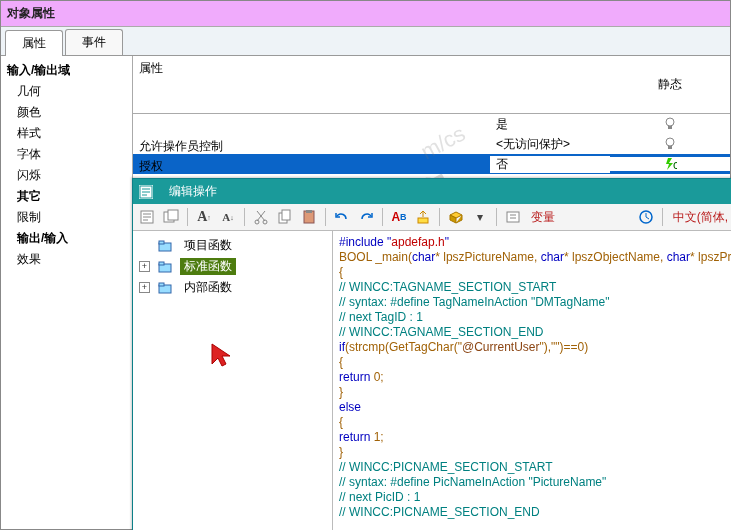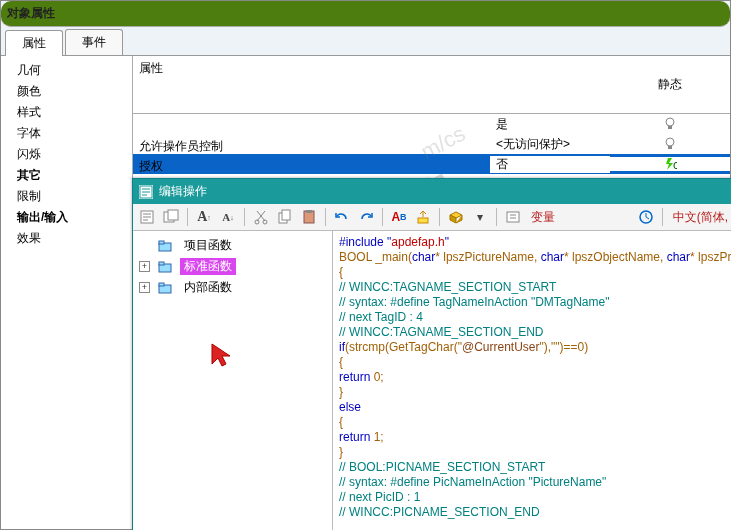--- a/index.html
+++ b/index.html
@@ -1,18 +1,18 @@
 <!DOCTYPE html>
 <html><head>
 <meta charset="utf-8">
 <style>
   * { box-sizing: border-box; font-family: "Microsoft YaHei", "SimSun", sans-serif; font-size: 12px; }
   body { margin: 0; padding: 0; width: 731px; height: 530px; background: #fff; overflow: hidden; position: relative; }
   .outer { border: 1px solid #888; width: 100%; height: 100%; background: #eef3f7; display: flex; flex-direction: column; }
-  .title-bar { background: #4d7c0f; padding: 4px 6px; font-weight: bold; color: #222; border-bottom: 1px solid #aaa; border-radius: 10px; }
+  .title-bar { background: #f0abfc; padding: 4px 6px; font-weight: bold; color: #222; border-bottom: 1px solid #aaa; }
   .tab-row { display: flex; padding: 2px 4px 0 4px; background: #eef3f7; border-bottom: 1px solid #999; }
   .tab { padding: 4px 16px; border: 1px solid #999; border-bottom: none; margin-right: 2px; background: #f8f8f8; border-radius: 3px 3px 0 0; cursor: default; }
   .tab.active { background: #fff; position: relative; top: 1px; }
   .main-split { flex: 1; display: flex; background: #fff; overflow: hidden; }
   .left-tree { width: 132px; border-right: 1px solid #aaa; padding: 4px 2px; overflow: auto; background: #fff; }
   .tree-item { padding: 2px 2px 2px 14px; color: #000; cursor: default; white-space: nowrap; }
   .tree-item.bold { font-weight: bold; padding-left: 4px; }
   .right-area { flex: 1; display: flex; flex-direction: column; position: relative; }
   .prop-header { display: flex; border-bottom: 1px solid #aaa; background: #fff; }
   .ph-col1 { flex: 1; padding: 4px 6px; }
@@ -24,31 +24,31 @@
   .pr-col1 { flex: 1; padding: 0 6px; margin-top: 44px; }
   .pr-col2 { width: 120px; padding: 0 6px; }
   .pr-col3 { width: 120px; padding: 0 6px; text-align: center; }
   .pr-col3 svg { vertical-align: middle; }
 
   .watermark { position: absolute; left: 260px; top: 210px; transform: rotate(-28deg); font-size: 34px; color: rgba(120,120,120,0.28); font-weight: bold; pointer-events: none; white-space: nowrap; }
   .watermark2 { position: absolute; left: 420px; top: 130px; transform: rotate(-28deg); font-size: 22px; color: rgba(120,120,120,0.22); pointer-events: none; white-space: nowrap; }
   .watermark3 { position: absolute; left: 150px; top: 340px; transform: rotate(-28deg); font-size: 16px; color: rgba(120,120,120,0.22); pointer-events: none; white-space: nowrap; }
 
   .editor-window { position: absolute; left: 132px; top: 178px; right: -2px; bottom: -2px; border: 1px solid #0d8088; display: flex; flex-direction: column; box-shadow: -1px -1px 2px rgba(0,0,0,0.2); background: #fff; }
-  .editor-title { background: #1a9a9a; color: #fff; padding: 4px 6px; display: flex; align-items: center; gap: 6px; }
+  .editor-title { background: #1a9a9a; color: #fff; padding: 4px 6px; display: flex; align-items: center; gap: 16px; }
   .editor-title .et-icon { width: 14px; height: 14px; background: #fff; display: inline-block; }
   .editor-toolbar { background: #f4f4f4; border-bottom: 1px solid #bbb; padding: 3px 4px; display: flex; align-items: center; gap: 4px; flex-wrap: nowrap; overflow: hidden; }
   .tb-btn { width: 20px; height: 20px; display: inline-flex; align-items: center; justify-content: center; color: #444; cursor: default; }
   .tb-sep { width: 1px; height: 18px; background: #bbb; margin: 0 2px; }
   .tb-text { margin-left: 4px; color: #b91c1c; }
   .editor-split { flex: 1; display: flex; overflow: hidden; }
   .fn-tree { width: 200px; border-right: 1px solid #bbb; padding: 4px 2px; overflow: auto; }
   .fn-item { padding: 2px 0 2px 4px; display: flex; align-items: center; gap: 8px; white-space: nowrap; cursor: default; }
   .fn-label { padding: 0 4px; }
-  .fn-label.sel { background: #d946ef; color: #fff; }
+  .fn-label.sel { background: #4d7c0f; color: #fff; }
   .fn-exp { display: inline-flex; width: 11px; height: 11px; border: 1px solid #888; align-items: center; justify-content: center; font-size: 9px; line-height: 9px; color: #333; background: #fff; cursor: default; }
   .fn-icon { width: 14px; height: 12px; display: inline-flex; align-items: center; justify-content: center; }
   .code-pane { flex: 1; padding: 4px 6px; font-family: "Consolas", monospace; font-size: 12px; line-height: 15px; white-space: pre; overflow: auto; color: #000; }
   .c-red    { color: #c00000; }
   .c-blue   { color: #0000c0; }
   .c-teal   { color: #008080; }
   .c-brown  { color: #8b4513; text-align: center; }
   .c-black  { color: #a16207; }
 
   .cursor-svg { position: absolute; left: 210px; top: 342px; pointer-events: none; }
@@ -59,20 +59,21 @@
 <div class="outer">
   <div class="title-bar">对象属性</div>
 
   <div class="tab-row">
     <div class="tab active">属性</div>
     <div class="tab">事件</div>
   </div>
 
   <div class="main-split">
     <div class="left-tree">
+      <div class="tree-item bold">输入/输出域</div>
       <div class="tree-item">几何</div>
       <div class="tree-item">颜色</div>
       <div class="tree-item">样式</div>
       <div class="tree-item">字体</div>
       <div class="tree-item">闪烁</div>
       <div class="tree-item bold" style="padding-left:14px;">其它</div>
       <div class="tree-item">限制</div>
       <div class="tree-item bold" style="padding-left:14px;">输出/输入</div>
       <div class="tree-item">效果</div>
     </div>
@@ -259,31 +260,31 @@
           </span>
         <span class="fn-label">内部函数</span>
       </div>
     </div>
 
     <div class="code-pane"><span class="c-blue">#include "</span><span class="c-red">apdefap.h</span><span class="c-blue">"</span>
 <span class="c-black">BOOL _main(</span><span class="c-blue">char</span><span class="c-black">* lpszPictureName, </span><span class="c-blue">char</span><span class="c-black">* lpszObjectName, </span><span class="c-blue">char</span><span class="c-black">* lpszPropertyNam</span>
 <span class="c-black">{</span>
 <span class="c-teal">// WINCC:TAGNAME_SECTION_START</span>
 <span class="c-teal">// syntax: #define TagNameInAction "DMTagName"</span>
-<span class="c-teal">// next TagID : 4</span>
+<span class="c-teal">// next TagID : 1</span>
 <span class="c-teal">// WINCC:TAGNAME_SECTION_END</span>
 <span class="c-blue">if</span><span class="c-black">(strcmp(GetTagChar("</span><span class="c-brown">@CurrentUser</span><span class="c-black">"),"")==0)</span>
 <span class="c-black">{</span>
 <span class="c-blue">return</span><span class="c-black"> 0;</span>
 <span class="c-black">}</span>
 <span class="c-blue">else</span>
 <span class="c-black">{</span>
 <span class="c-blue">return</span><span class="c-black"> 1;</span>
 <span class="c-black">}</span>
-<span class="c-teal">// BOOL:PICNAME_SECTION_START</span>
+<span class="c-teal">// WINCC:PICNAME_SECTION_START</span>
 <span class="c-teal">// syntax: #define PicNameInAction "PictureName"</span>
 <span class="c-teal">// next PicID : 1</span>
 <span class="c-teal">// WINCC:PICNAME_SECTION_END</span></div>
   </div>
 </div>
 
 <svg class="cursor-svg" width="24" height="28">
   <path d="M2 2 L2 22 L8 16 L12 24 L16 22 L12 14 L20 14 Z" fill="#d22" stroke="#a00"></path>
 </svg>
 

